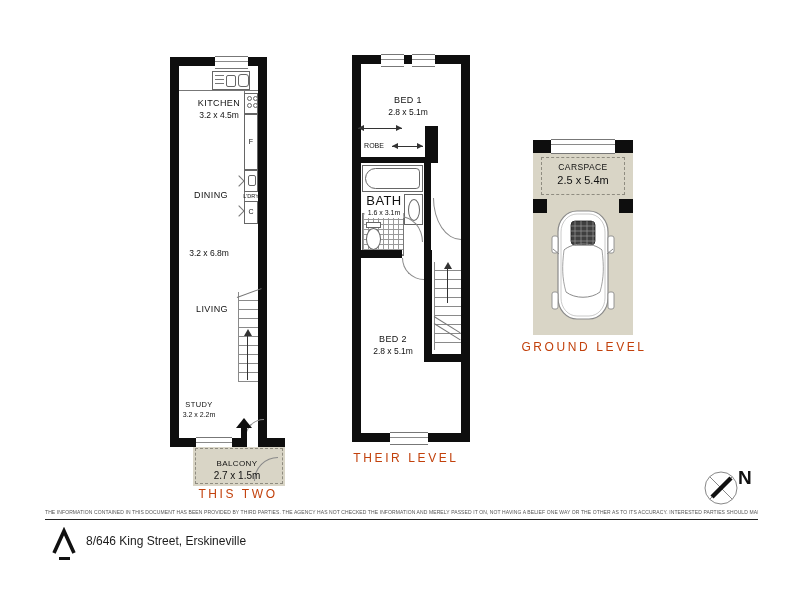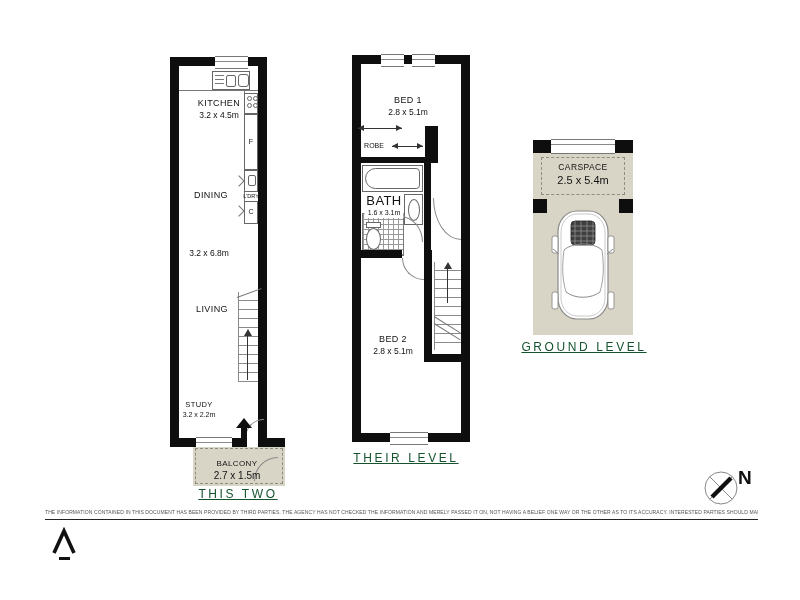--- a/index.html
+++ b/index.html
@@ -6,21 +6,21 @@
   #canvas{position:relative;width:800px;height:600px;background:#ffffff;overflow:hidden;
           font-family:"Liberation Sans","DejaVu Sans",sans-serif;color:#151515;}
   .wall{position:absolute;background:#0e0e0e;}
   .win{position:absolute;background:linear-gradient(to bottom,#fff 0 4px,#8a8a8a 4px 5px,#fff 5px 100%);
        border-top:1px solid #777;border-bottom:1px solid #777;}
   .lbl{position:absolute;transform:translateX(-50%);text-align:center;white-space:nowrap;line-height:1.3;}
   .nm{font-size:9px;letter-spacing:.4px;color:#111;}
   .dm{font-size:8.5px;color:#111;}
   .sm .nm{font-size:7.5px;}
   .sm .dm{font-size:7px;}
-  .levlbl{position:absolute;transform:translateX(-50%);font-size:12px;letter-spacing:2.6px;color:#14532d;white-space:nowrap;text-decoration:underline;}
+  .levlbl{position:absolute;transform:translateX(-50%);font-size:12px;letter-spacing:2.6px;color:#c2410c;white-space:nowrap;}
   .box{position:absolute;border:1px solid #666;background:#fff;box-sizing:border-box;}
   .circ{position:absolute;border:1px solid #666;border-radius:50%;background:#fff;box-sizing:border-box;}
   .line{position:absolute;background:#777;}
   .arc{position:absolute;border:1px solid #8a8a8a;box-sizing:border-box;background:transparent;}
   .hinge-br{border-right:none;border-bottom:none;border-top-left-radius:100% 100%;}
   .hinge-bl{border-left:none;border-bottom:none;border-top-right-radius:100% 100%;}
   .hinge-tr{border-right:none;border-top:none;border-bottom-left-radius:100% 100%;}
   .stairs{position:absolute;background:repeating-linear-gradient(to bottom,#fff 0 8px,#8a8a8a 8px 9px);
           border-left:1px solid #8a8a8a;box-sizing:border-box;}
   .uparrow{position:absolute;width:1px;background:#333;}
@@ -227,14 +227,15 @@
     <line x1="38.3" y1="16.7" x2="15.7" y2="39.3" stroke="#888" stroke-width="1"></line>
     <line x1="18" y1="37" x2="37" y2="18" stroke="#111" stroke-width="4.5"></line>
     <text x="44" y="24" font-size="19" font-weight="bold" fill="#111">N</text>
   </svg>
 
   <div class="disclaimer">THE INFORMATION CONTAINED IN THIS DOCUMENT HAS BEEN PROVIDED BY THIRD PARTIES. THE AGENCY HAS NOT CHECKED THE INFORMATION AND MERELY PASSED IT ON, NOT HAVING A BELIEF ONE WAY OR THE OTHER AS TO ITS ACCURACY. INTERESTED PARTIES SHOULD MAKE AND RELY UPON THEIR OWN ENQUIRES.</div>
   <svg style="position:absolute;left:50px;top:527px;" width="28" height="34" viewBox="0 0 28 34">
     <path d="M4,26 L14,4 L24,26" fill="none" stroke="#111" stroke-width="3.6"></path>
     <rect x="9" y="30" width="11" height="3" fill="#111"></rect>
   </svg>
+  <div class="address">8/646 King Street, Erskineville</div>
 
 </div>
 
 </body></html>

